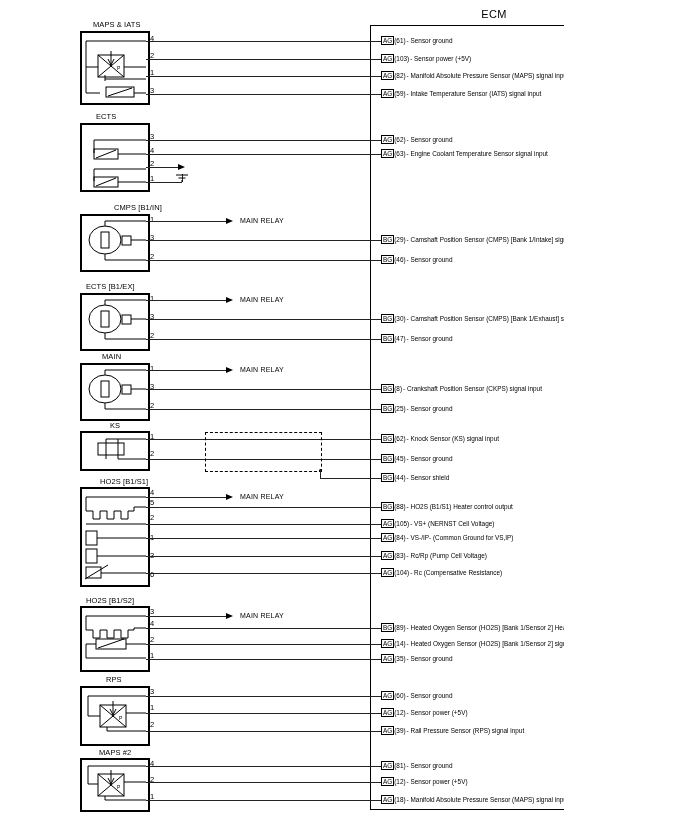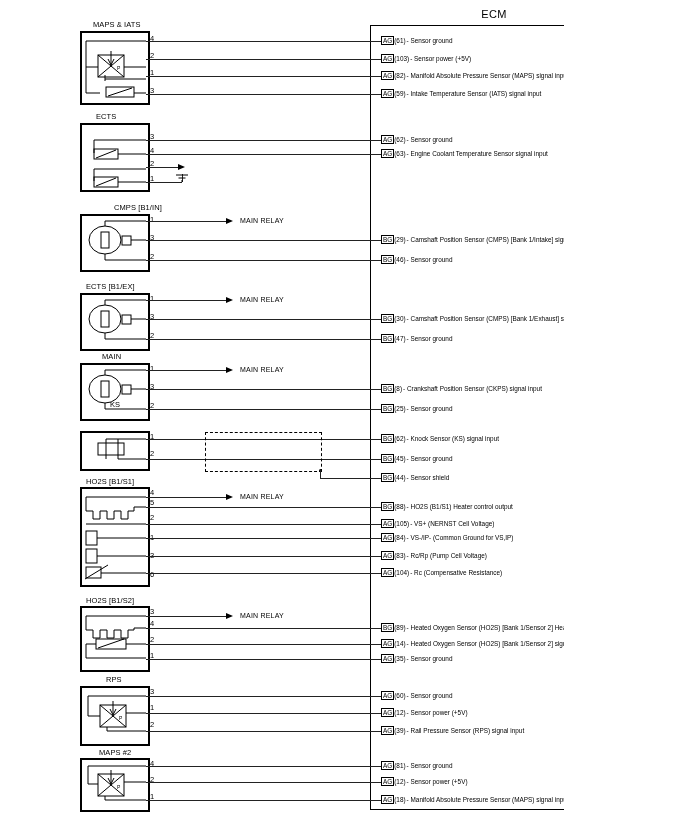--- a/index.html
+++ b/index.html
@@ -162,38 +162,38 @@
   </svg>
   <div class="pin" style="left:150px;top:365px;">1</div>
   <div class="pin" style="left:150px;top:383px;">3</div>
   <div class="pin" style="left:150px;top:402px;">2</div>
   <div class="hline" style="left:146px;top:370px;width:80px;"></div>
   <div class="arrow" style="left:226px;top:366.5px;"></div>
   <div class="relay-lbl" style="left:240px;top:366px;">MAIN RELAY</div>
   <div class="hline" style="left:146px;top:389px;width:235px;"></div>
   <div class="hline" style="left:146px;top:409px;width:235px;"></div>
 
-  <div class="comp-title" style="left:110px;top:400px;">KS</div>
+  <div class="comp-title" style="left:110px;top:421px;">KS</div>
   <div class="box" style="left:80px;top:431px;width:66px;height:36px;"></div>
   <svg class="abs" style="left:80px;top:431px;" width="70" height="37">
     <rect x="18" y="12" width="26" height="12" fill="none" stroke="#000" stroke-width="1"></rect>
     <path d="M26,8 L26,28 M38,8 L38,28" stroke="#000" stroke-width="1"></path>
     <path d="M26,8 L66,8" stroke="#000" stroke-width="1" fill="none"></path>
     <path d="M38,28 L66,28" stroke="#000" stroke-width="1" fill="none"></path>
   </svg>
   <div class="pin" style="left:150px;top:433px;">1</div>
   <div class="pin" style="left:150px;top:450px;">2</div>
   <div class="hline" style="left:146px;top:439px;width:235px;"></div>
   <div class="hline" style="left:146px;top:459px;width:235px;"></div>
   <div class="dashbox" style="left:205px;top:432px;width:115px;height:38px;"></div>
   <div class="dot" style="left:318.5px;top:468.5px;"></div>
   <div class="vline" style="left:320px;top:470px;height:8px;"></div>
   <div class="hline" style="left:320px;top:478px;width:61px;"></div>
 
-  <div class="comp-title" style="left:86px;top:477px;">HO2S [B1/S1]</div>
+  <div class="comp-title" style="left:100px;top:477px;">HO2S [B1/S1]</div>
   <div class="box" style="left:80px;top:487px;width:66px;height:96px;"></div>
   <svg class="abs" style="left:80px;top:487px;" width="70" height="97">
 
     <path d="M6,10 L66,10" stroke="#000" stroke-width="1" fill="none"></path>
     <path d="M6,10 L6,24 L13,24 L13,32 L20,32 L20,24 L27,24 L27,32 L34,32 L34,24 L41,24 L41,32 L48,32 L48,24 L54,24 L54,20" stroke="#000" stroke-width="1" fill="none"></path>
     <path d="M54,20 L66,20" stroke="#000" stroke-width="1" fill="none"></path>
     <path d="M6,37 L66,37" stroke="#000" stroke-width="1" fill="none"></path>
 
     <rect x="6" y="44" width="11" height="14" fill="none" stroke="#000" stroke-width="1"></rect>
     <path d="M17,51 L66,51" stroke="#000" stroke-width="1" fill="none"></path>

